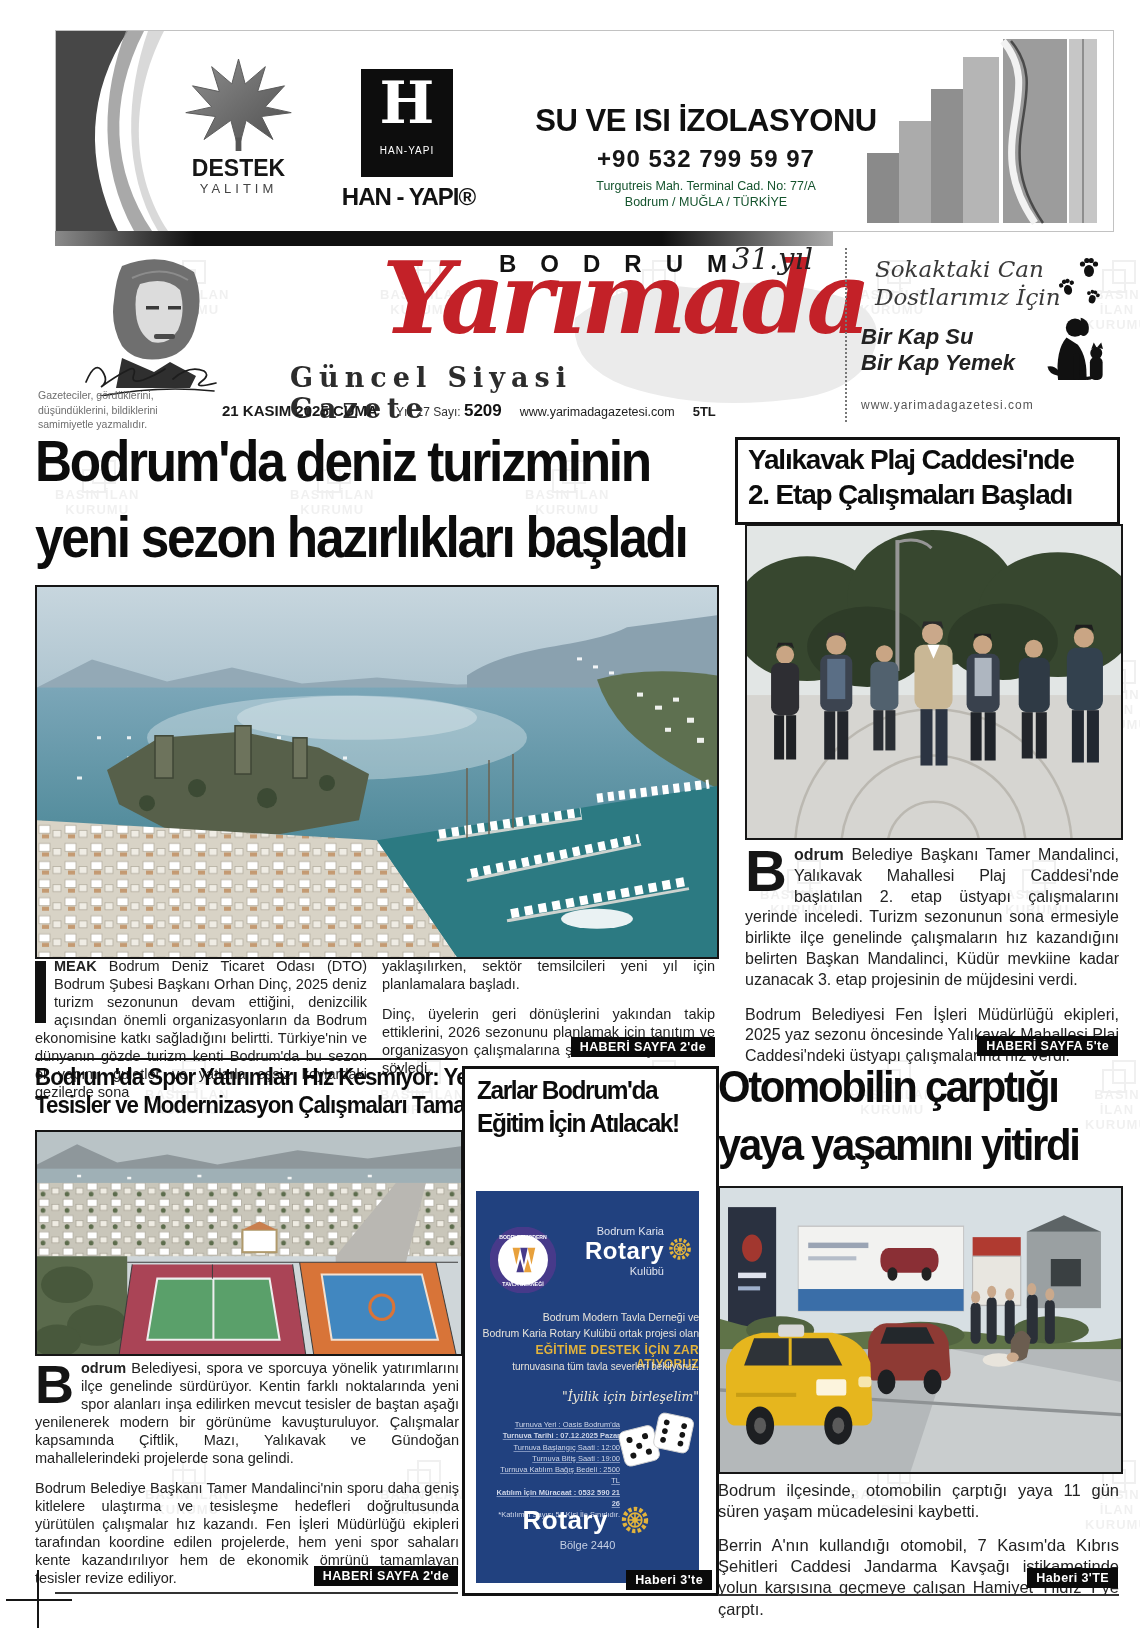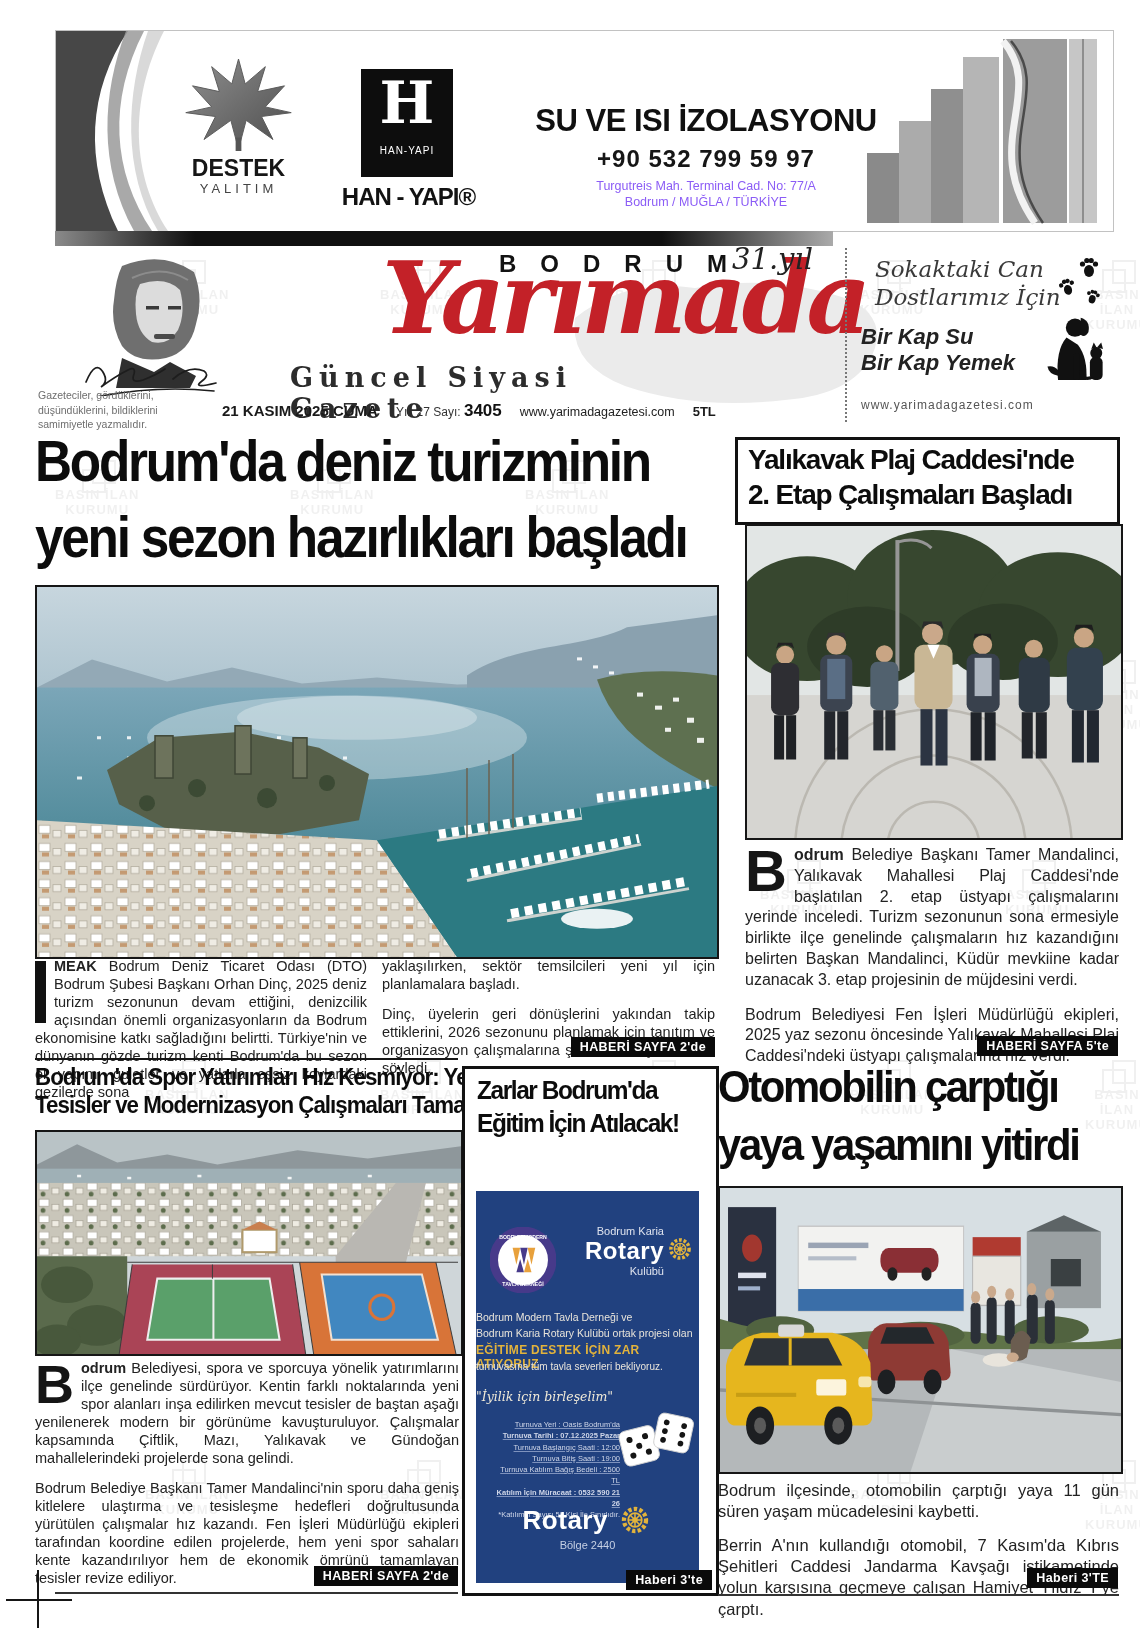--- a/index.html
+++ b/index.html
@@ -28,26 +28,26 @@
   .m-tag{font-family:"DejaVu Serif",serif;font-weight:bold;font-size:27px;letter-spacing:6px;color:#2c2c2c;text-align:left;}
   .m-year{font-family:"DejaVu Serif",serif;font-style:italic;font-size:29px;color:#222;}
   .quote{font-size:10.5px;color:#6e6e6e;line-height:1.4;}
   .pets-script{font-family:"DejaVu Serif",serif;font-style:italic;font-size:23px;color:#3a3a3a;line-height:1.15;}
   .pets-bold{font-weight:bold;font-style:italic;font-size:22px;color:#222;line-height:1.2;}
   .site-link{font-size:12px;color:#555;letter-spacing:1px;}
   
   .ad-box{position:absolute;left:55px;top:30px;width:1057px;height:200px;border:1px solid #c2c2c2;background:#fff;overflow:hidden;}
   .ad-title{font-weight:bold;font-size:31px;letter-spacing:-.5px;color:#101010;text-align:center;white-space:nowrap;}
   .ad-phone{font-weight:bold;font-size:24px;letter-spacing:1px;color:#161616;text-align:center;}
-  .ad-addr{font-size:12.5px;color:#8b5cf6;text-align:center;}
+  .ad-addr{font-size:12.5px;color:#14532d;text-align:center;}
   
   .hl-box{position:absolute;border:3px solid #111;background:#fff;}
   
   .rotary{position:absolute;background:#21417f;color:#fff;overflow:hidden;}
-  .rot-line{position:absolute;width:100%;text-align:left;color:#e8e4da;}
+  .rot-line{position:absolute;width:100%;text-align:right;color:#e8e4da;}
   .rot-gold{color:#e2b33c;font-weight:bold;}
   .rot-detail{font-size:7.5px;color:#cfd6e8;line-height:1.5;text-decoration:underline;text-decoration-color:#7e92bd;}
   .date-row{display:flex;gap:18px;align-items:baseline;white-space:nowrap;}
 </style>
 </head>
 <body>
 
 <div class="page">
 
   <div id="wm-layer">
@@ -322,21 +322,21 @@
 
   <div class="abs m-city" style="left:430px;top:250px;width:390px;">BODRUM</div>
   <div class="abs m-name" style="left:382px;top:248px;">Yarımada</div>
   <div class="abs m-year" style="left:732px;top:242px;">31.yıl</div>
   <div class="abs m-tag" style="left:290px;top:362px;width:400px;">Güncel Siyasi Gazete</div>
 
   <div class="abs date-row" style="left:222px;top:401px;">
     <span style="font-weight:bold;font-size:15px;">21 KASIM 2025 CUMA</span>
     <span style="font-size:12px;color:#333;">
       <span>Yıl: 27 Sayı:</span>
-      <b style="font-size:17px;color:#111;">3405</b>
+      <b style="font-size:17px;color:#111;">5209</b>
     </span>
     <span style="font-size:12.5px;color:#222;">www.yarimadagazetesi.com</span>
     <span style="font-weight:bold;font-size:13px;">5TL</span>
   </div>
 
   <div class="abs" style="left:845px;top:248px;width:267px;height:174px;border-left:2px dotted #777;text-align:right;">
     <div class="abs pets-script" style="left:28px;top:8px;">Sokaktaki Can</div>
     <div class="abs pets-script" style="left:28px;top:36px;">Dostlarımız İçin</div>
     <svg class="abs" style="left:200px;top:4px" width="60" height="62" viewBox="0 0 60 62">
       <g fill="#111">

